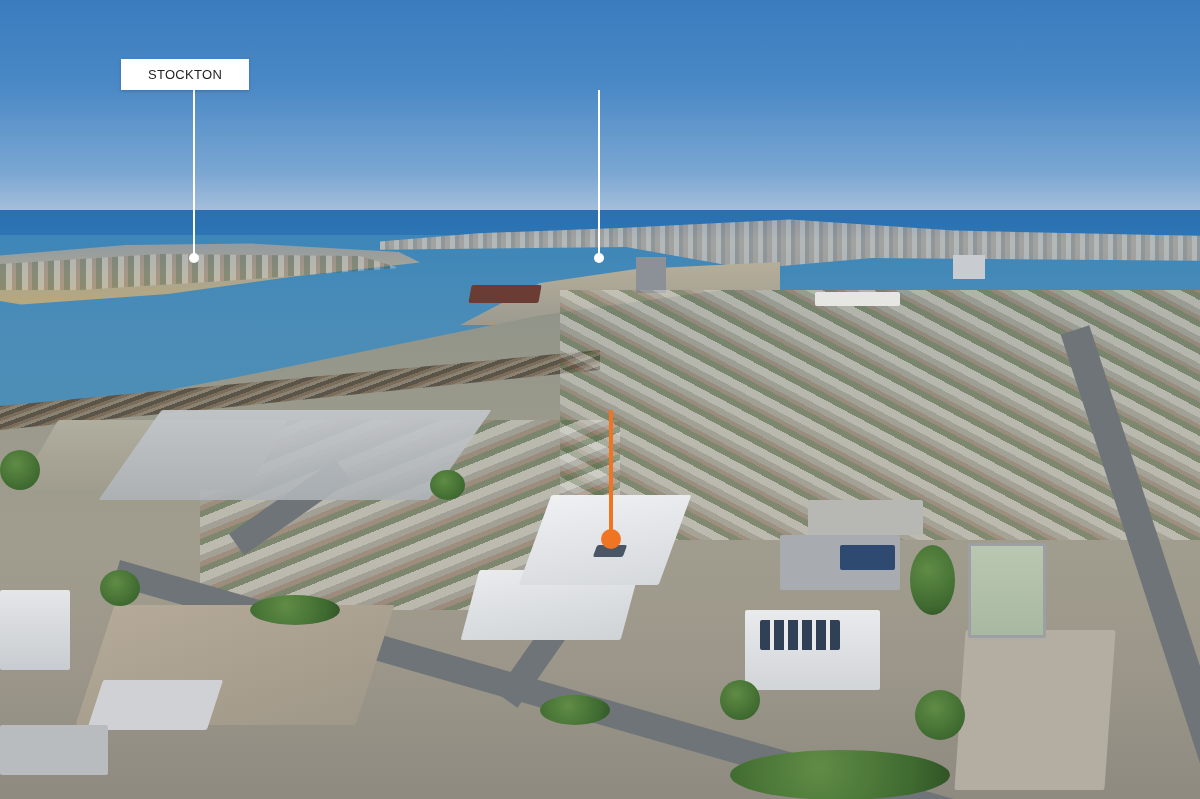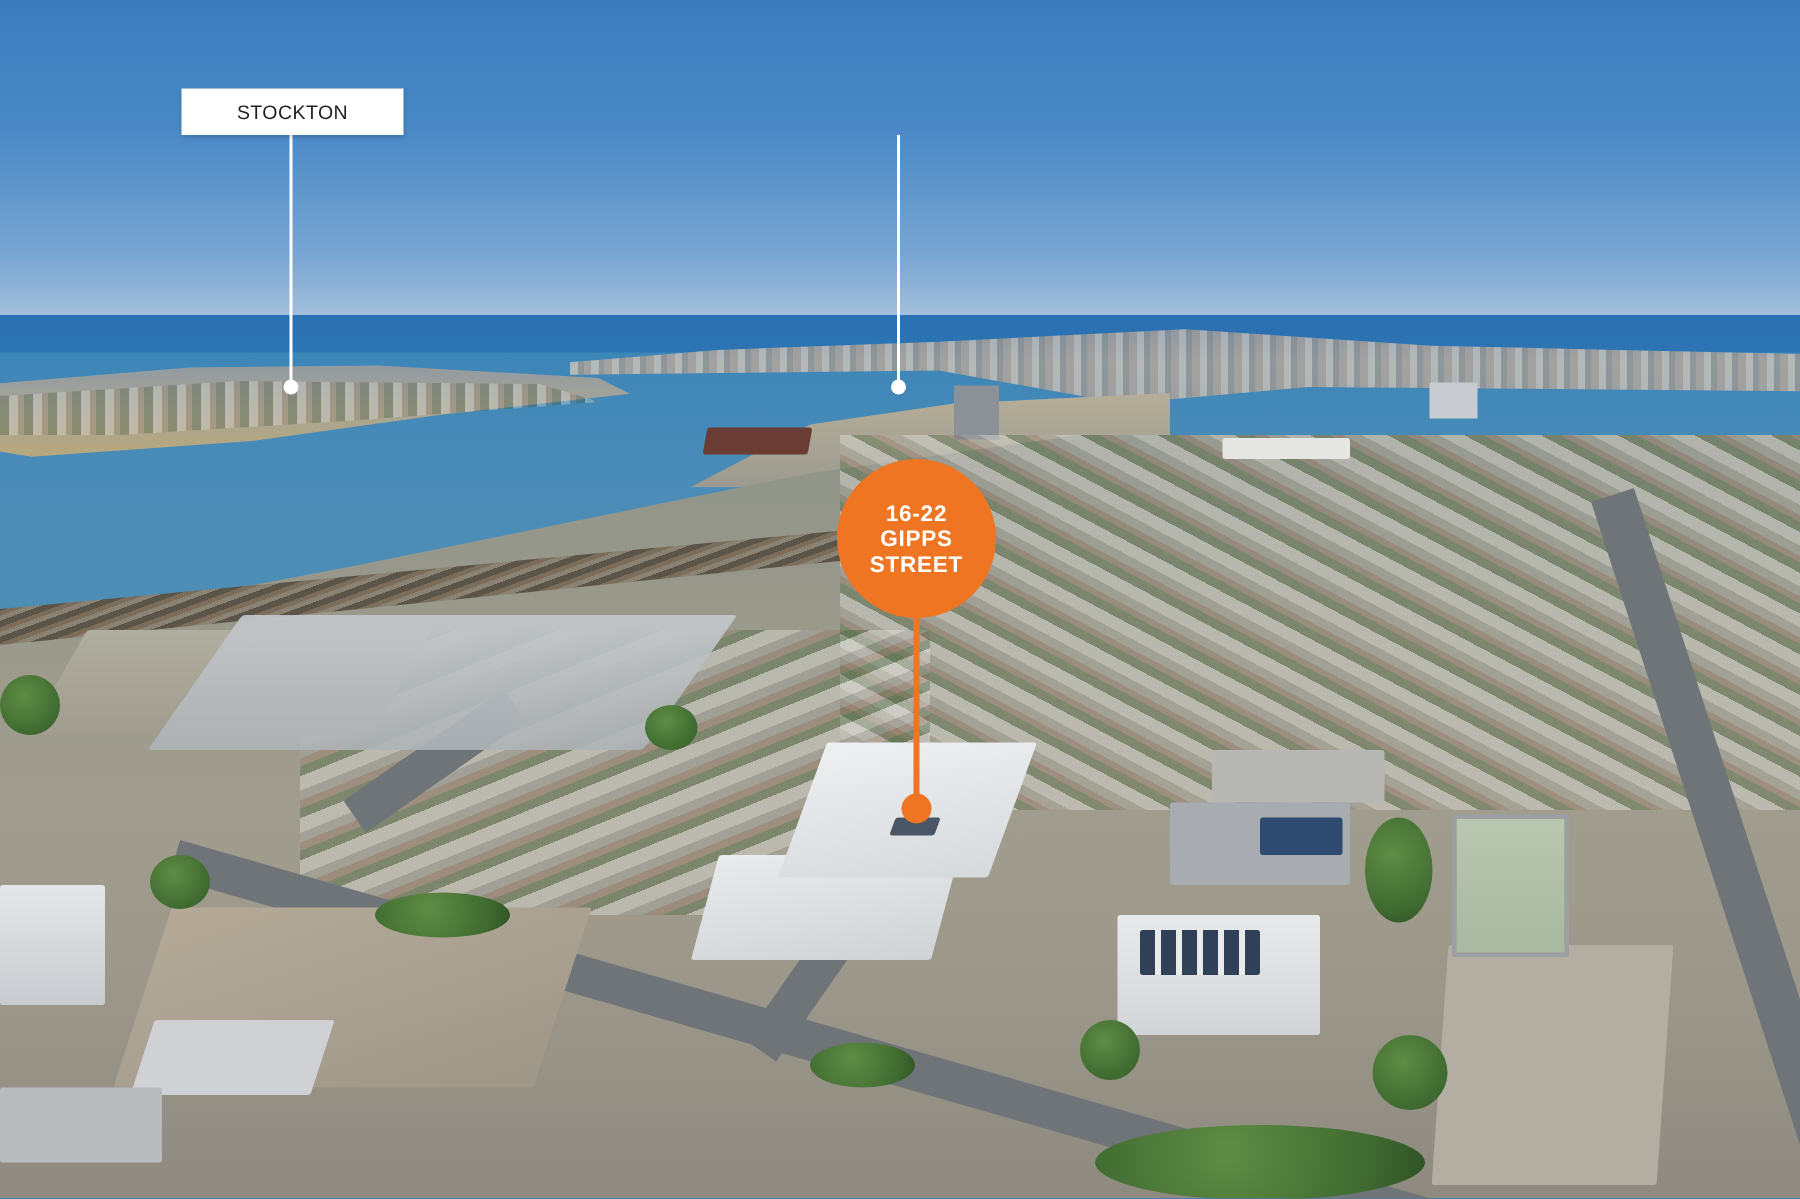--- a/index.html
+++ b/index.html
@@ -143,27 +143,22 @@
   <div class="tree" style="left:540px;top:695px;width:70px;height:30px;"></div>
   <div class="tree" style="left:720px;top:680px;width:40px;height:40px;"></div>
   <div class="tree" style="left:910px;top:545px;width:45px;height:70px;"></div>
   <div class="tree" style="left:730px;top:750px;width:220px;height:50px;"></div>
   <div class="tree" style="left:915px;top:690px;width:50px;height:50px;"></div>
   <div class="tree" style="left:430px;top:470px;width:35px;height:30px;"></div>
   <div class="tree" style="left:0;top:450px;width:40px;height:40px;"></div>
 
   <div class="leader" style="left:193px;top:90px;height:166px;"></div>
   <div class="dot" style="left:189px;top:253px;"></div>
-  <div class="callout-box" style="left:121px;top:59px;width:148px;">
+  <div class="callout-box" style="left:121px;top:59px;width:128px;">
     <span class="callout-text">STOCKTON</span>
   </div>
 
   <div class="leader" style="left:598px;top:90px;height:166px;"></div>
   <div class="dot" style="left:594px;top:253px;"></div>
 
   <div class="pin-leader"></div>
   <div class="pin-dot"></div>
-  <div class="pin">
-    <span class="pin-line">16-22</span>
-    <span class="pin-line">GIPPS</span>
-    <span class="pin-line">STREET</span>
-  </div>
 </div>
 
 </body></html>

